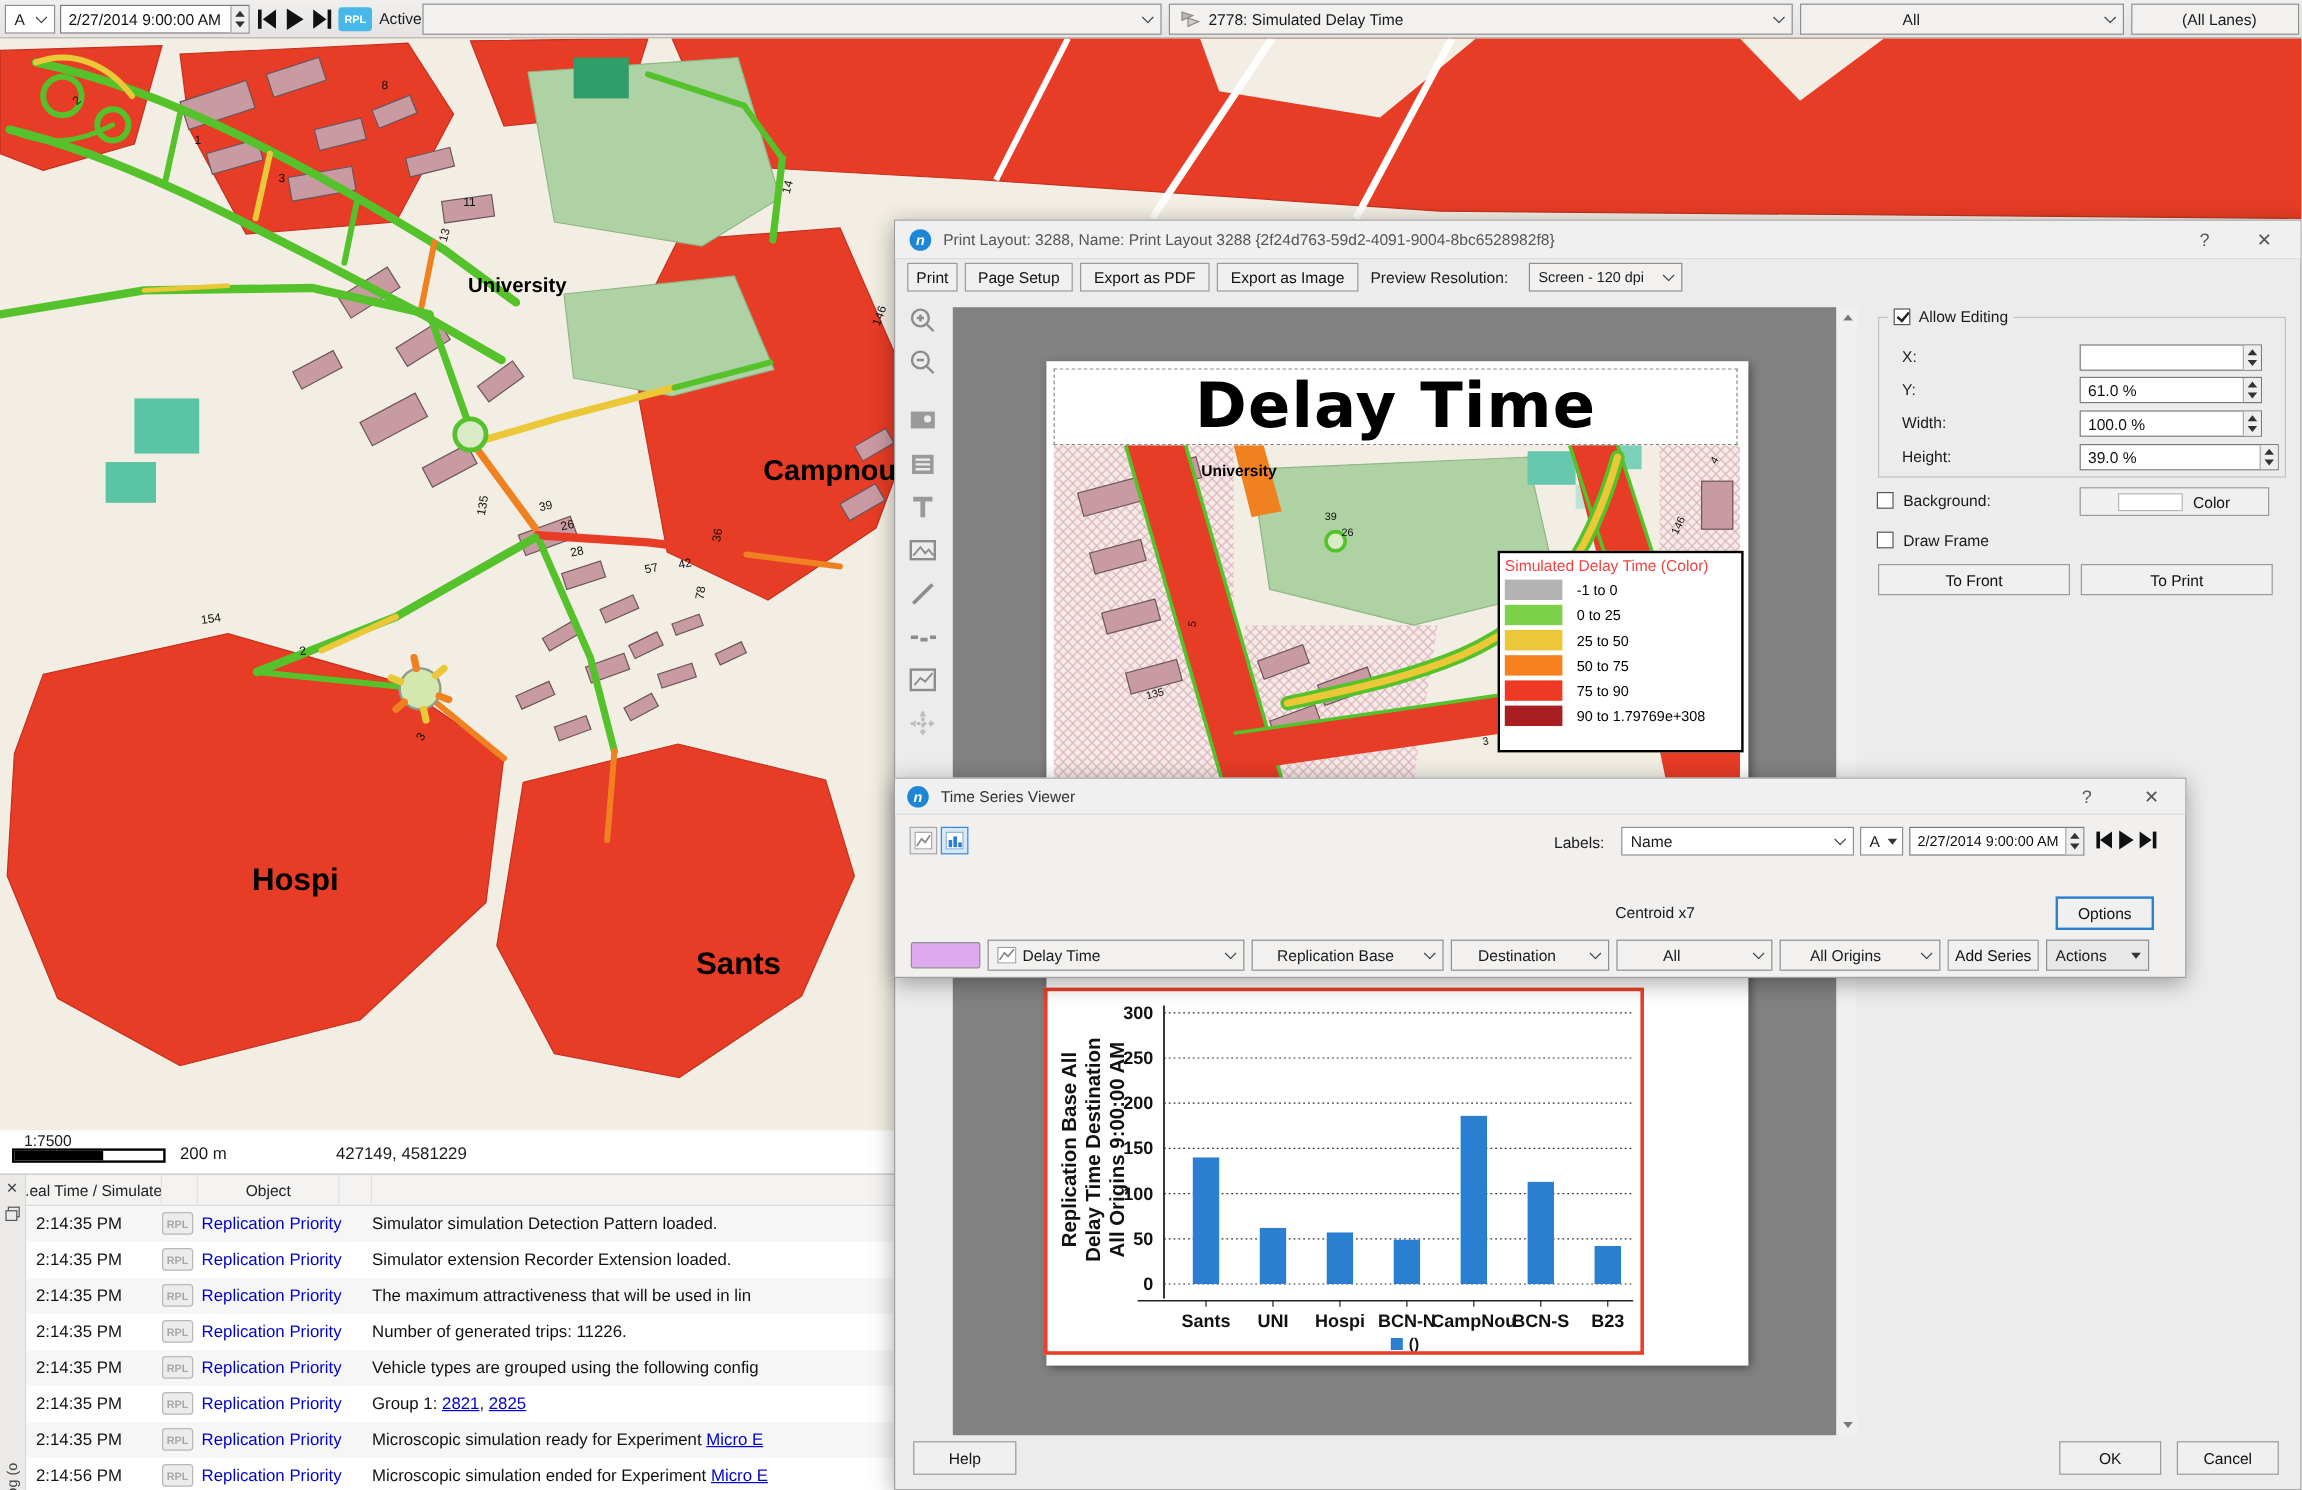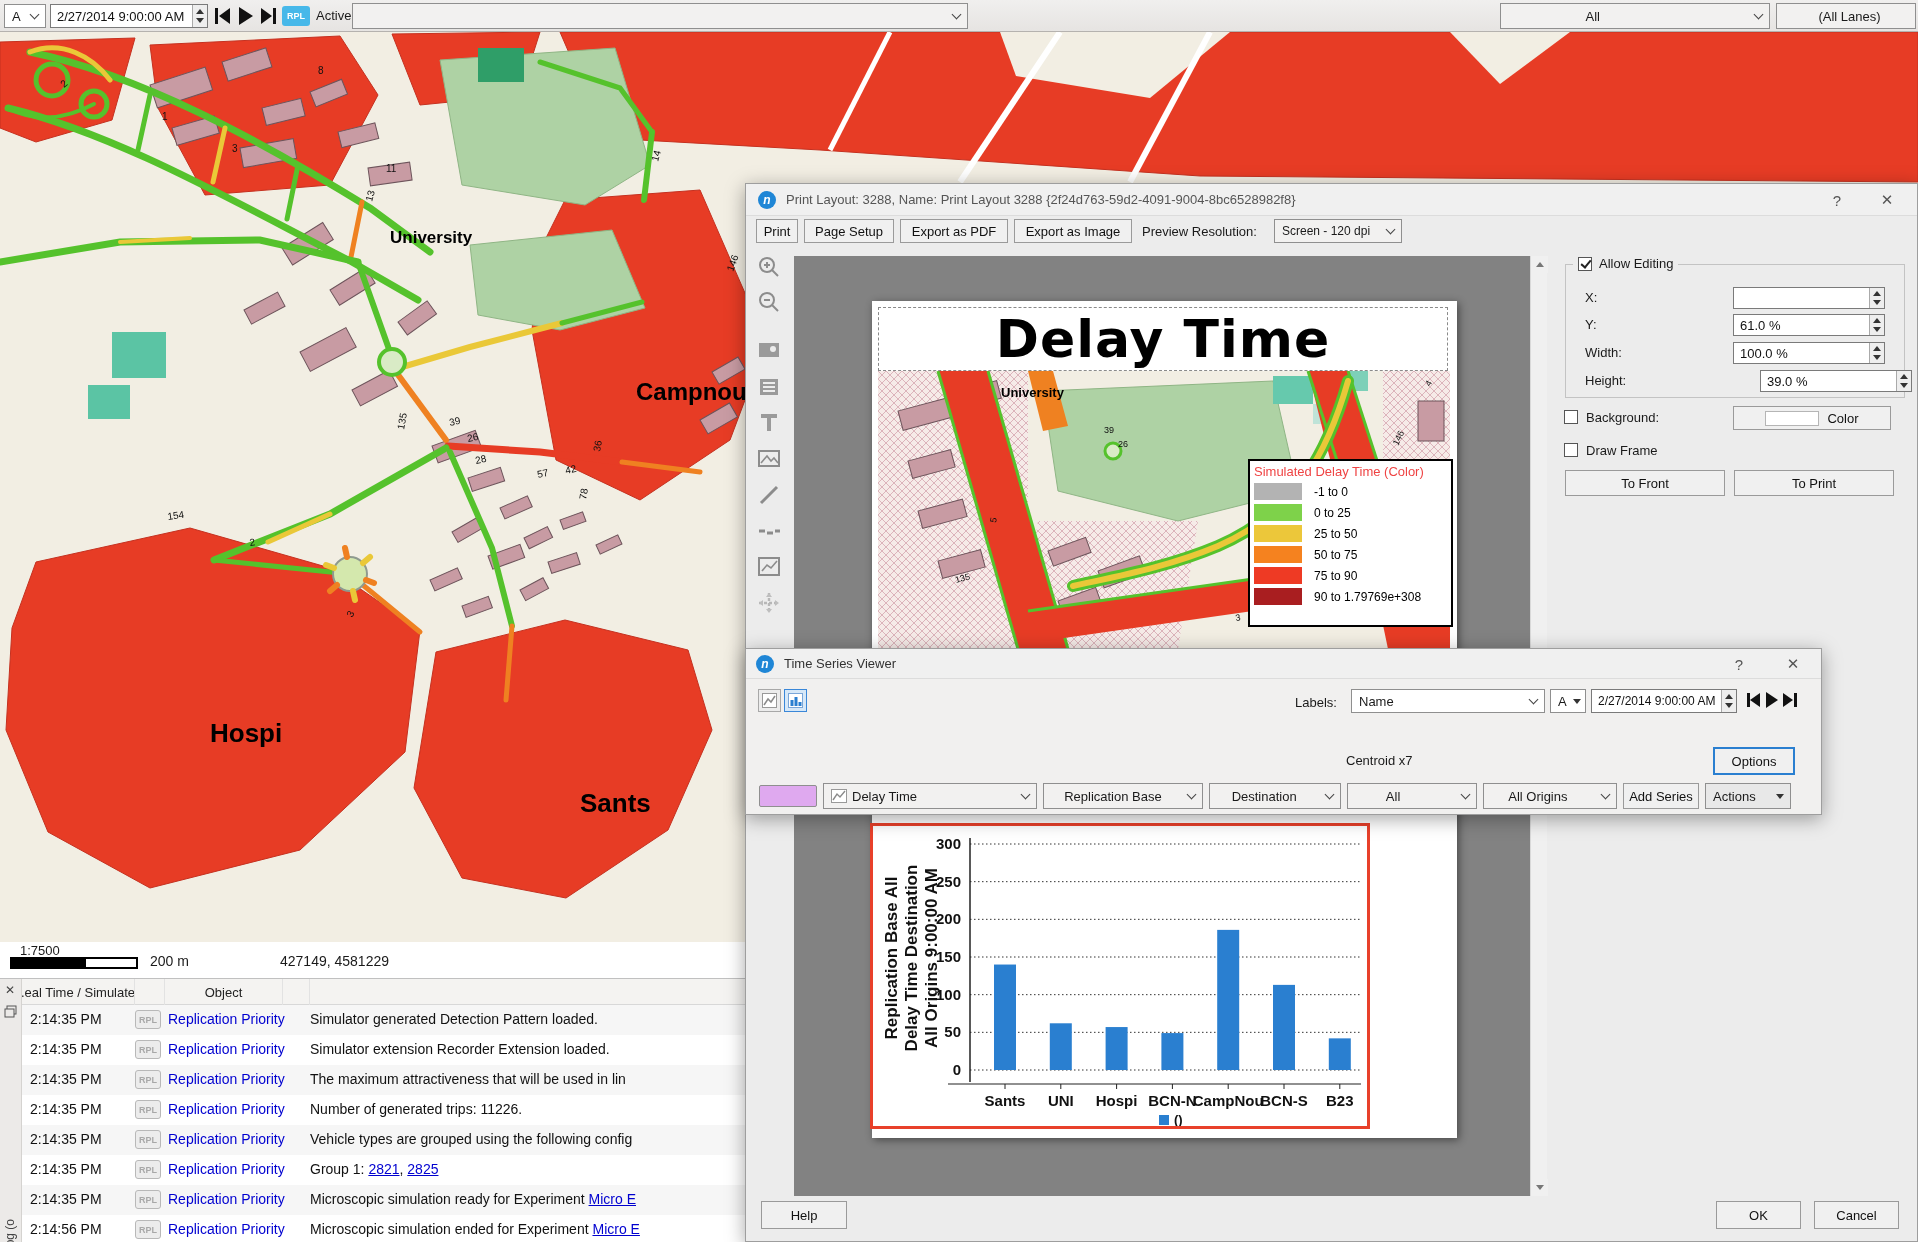--- a/index.html
+++ b/index.html
@@ -223,20 +223,28 @@
           <polygon points="1,2 1,18 12,10" fill="#111"></polygon>
           <rect x="13" y="2" width="3" height="16" fill="#111"></rect>
         </svg>
     </div>
     <div class="badge" style="left:282px;top:6px;width:28px;height:20px;background:#47b8e9;font-size:9px">RPL</div>
     <div class="lbl" style="left:316px;top:8px">Active</div>
     <div class="cmb" style="left:352px;top:3px;width:616px;height:26px">
       <span></span>
         <span class="chev"></span>
     </div>
+    <div class="cmb" style="left:974px;top:3px;width:520px;height:26px">
+      <svg width="20" height="18" style="margin-right:5px;flex:none">
+          <polygon points="3,3 12,6 3,10" fill="#b9b7b4" stroke="#8d8b88"></polygon>
+          <polygon points="8,8 17,11 8,15" fill="#cfcdca" stroke="#8d8b88"></polygon>
+        </svg>
+      <span>2778: Simulated Delay Time</span>
+        <span class="chev"></span>
+    </div>
     <div class="cmb" style="left:1500px;top:3px;width:270px;height:26px">
       <span style="margin:0 auto">All</span>
         <span class="chev"></span>
     </div>
     <div class="cmb" style="left:1776px;top:3px;width:140px;height:26px;">
       <span style="margin:0 auto">(All Lanes)</span>
     </div>
   </div>
 
   <div id="scalestrip">
@@ -260,21 +268,21 @@
       <div class="hcell" style="left:113px;width:30px"></div>
       <div class="hcell" style="left:143px;width:118px">Object</div>
       <div class="hcell" style="left:261px;width:27px"></div>
       <div class="hcell" style="left:288px;width:440px;border-right:none"></div>
     </div>
     <div id="log-rows" style="position:absolute;left:22px;top:26px;width:728px;height:238px">
         <div class="log-row" style="top: 0px; background: rgb(246, 246, 246);">
           <span class="log-time">2:14:35 PM</span>
           <span class="log-badge">RPL</span>
           <a class="log-obj">Replication Priority</a>
-          <span class="log-msg">Simulator generated Detection Pattern loaded.</span>
+          <span class="log-msg">Simulator simulation Detection Pattern loaded.</span>
         </div>
         <div class="log-row" style="top: 30px; background: rgb(255, 255, 255);">
           <span class="log-time">2:14:35 PM</span>
           <span class="log-badge">RPL</span>
           <a class="log-obj">Replication Priority</a>
           <span class="log-msg">Simulator extension Recorder Extension loaded.</span>
         </div>
         <div class="log-row" style="top: 60px; background: rgb(246, 246, 246);">
           <span class="log-time">2:14:35 PM</span>
           <span class="log-badge">RPL</span>
@@ -570,21 +578,21 @@
     </div>
     <div class="lbl" style="left:839px;top:161px">Width:</div>
     <div class="field" style="left:987px;top:158px;width:152px;height:22px">
       <span>100.0 %</span>
       <span class="spin">
           <span class="tri-up"></span>
           <span class="tri-dn"></span>
         </span>
     </div>
     <div class="lbl" style="left:839px;top:189px">Height:</div>
-    <div class="field" style="left:1014px;top:186px;width:152px;height:22px">
+    <div class="field" style="left:987px;top:186px;width:166px;height:22px">
       <span>39.0 %</span>
       <span class="spin">
           <span class="tri-up"></span>
           <span class="tri-dn"></span>
         </span>
     </div>
     <span class="chk" style="position:absolute;left:818px;top:226px"></span>
     <div class="lbl" style="left:840px;top:226px">Background:</div>
     <div class="btn" style="left:987px;top:222px;width:158px;height:24px;gap:8px">
       <span style="display:inline-block;width:54px;height:15px;background:#fff;border:1px solid #b5b5b5"></span>

